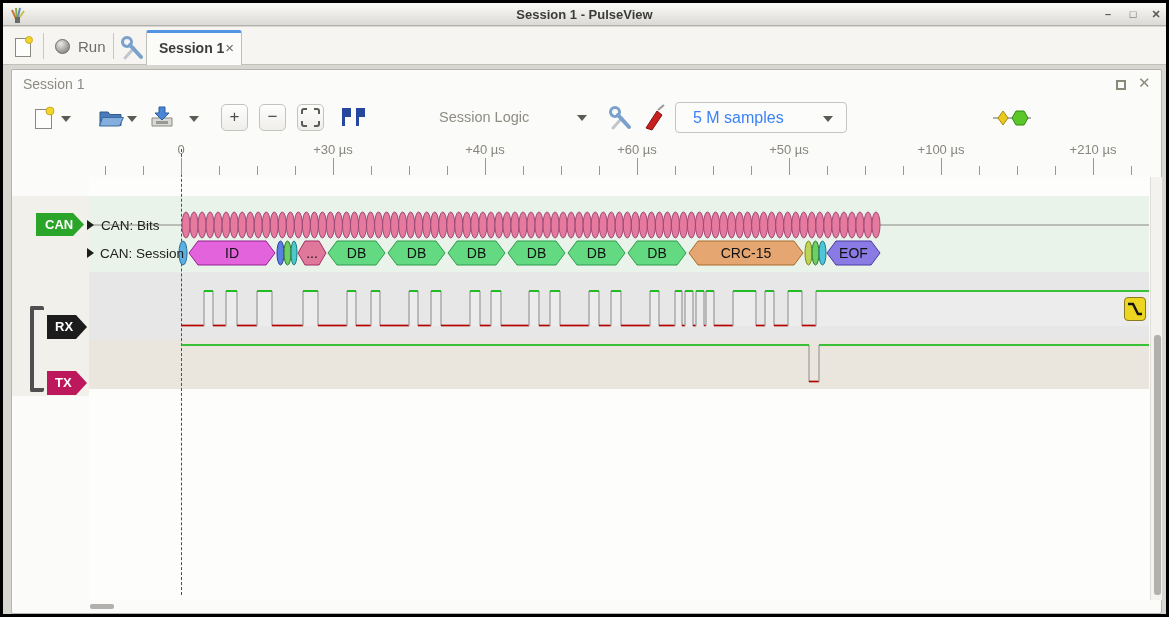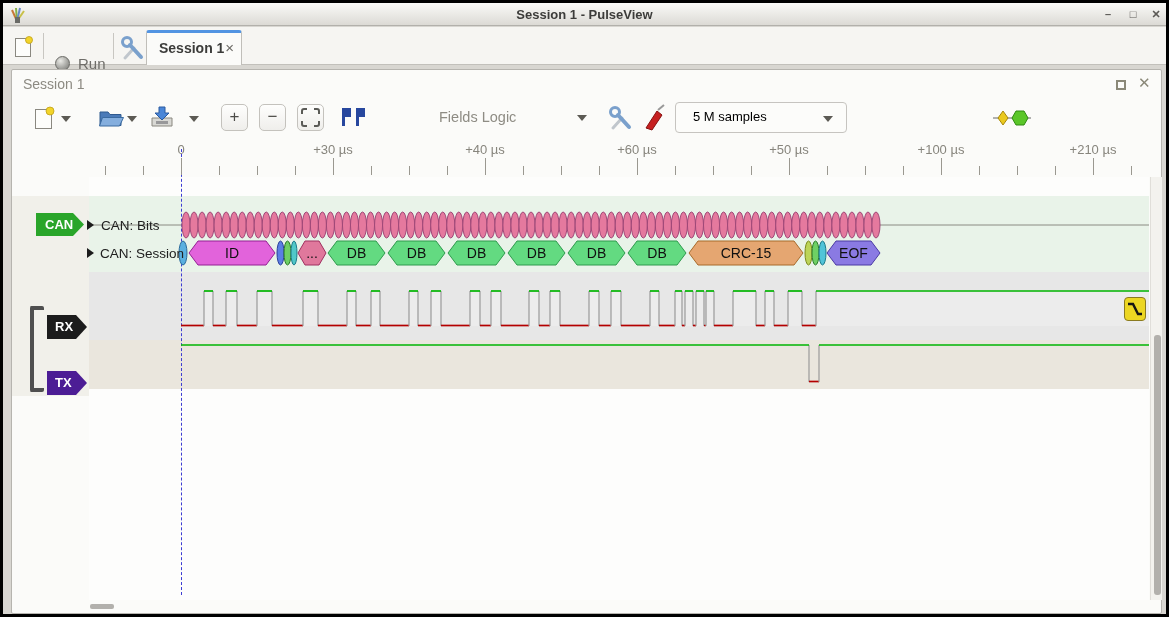--- a/index.html
+++ b/index.html
@@ -35,21 +35,21 @@
   .dock{position:absolute;left:8px;top:66px;width:1151px;height:545px;background:#fbfbf9;
     border:1px solid #b6b4af;border-radius:2px;}
   .dock-title{position:absolute;left:20px;top:73px;font-size:14px;color:#8c8a82;z-index:1;}
   .dock-restore{position:absolute;left:1113px;top:77px;width:10px;height:10px;border:2px solid #8a8878;z-index:3;}
   .dock-close{position:absolute;left:1135px;top:71px;font-size:15px;color:#8a8878;z-index:3;}
 
   
   .car{width:0;height:0;border-left:5px solid transparent;border-right:5px solid transparent;
     border-top:6px solid #5c5a54;position:absolute;}
   .combo{position:absolute;top:99px;height:31px;border:1px solid #c6c4c0;border-radius:4px;background:#fcfcfa;}
-  .combo-text{position:absolute;left:17px;top:6px;font-size:13px;color:#000000;white-space:nowrap;}
+  .combo-text{position:absolute;left:17px;top:6px;font-size:16px;color:#3b82f6;white-space:nowrap;}
   .device-label{position:absolute;left:436px;top:106px;font-size:14.5px;color:#8e8c84;z-index:1;}
   .zbtn{position:absolute;top:101px;width:27px;height:27px;border:1px solid #c4c2bd;border-radius:5px;
     background:linear-gradient(#fefefd,#efeeeb);text-align:center;line-height:24px;font-size:17px;color:#4c4c48;}
 
   
   .trace-bg{position:absolute;left:86px;top:174px;width:1060px;height:423px;background:#fdfdfc;z-index:0;}
   .gutter{position:absolute;left:9px;top:193px;width:77px;height:200px;background:#f1f0ea;z-index:0;}
   .row-decoder{position:absolute;left:86px;top:193px;width:1060px;height:76px;background:#e9f3e9;z-index:0;}
   .row-rx{position:absolute;left:86px;top:269px;width:1060px;height:68px;background:#e7e7e7;z-index:0;}
   .row-tx{position:absolute;left:86px;top:337px;width:1060px;height:49px;background:#eae6dd;z-index:0;}
@@ -92,21 +92,21 @@
     <div class="wbtn" style="left:1121px">□</div>
     <div class="wbtn" style="left:1144px">✕</div>
   </div>
 
   <div class="toolbar">
     <svg class="abs" style="left:10px;top:8px" width="20" height="23">
       <rect x="2.5" y="3.5" width="15" height="18" fill="#fdfdfb" stroke="#8a8880"></rect>
       <circle cx="16" cy="5" r="3.5" fill="#f2d42a" stroke="#c0a018" stroke-width="0.8"></circle>
     </svg>
     <div class="tsep" style="left:40px;top:6px"></div>
-    <div class="run-btn" style="top:24px">
+    <div class="run-btn" style="top:7px">
       <div class="run-circle"></div>
       <span class="run-label">Run</span>
     </div>
     <div class="tsep" style="left:110px;top:6px"></div>
     <svg class="abs" style="left:116px;top:8px" width="26" height="26">
       <line x1="6" y1="23" x2="15" y2="13" stroke="#c0c6cc" stroke-width="3" stroke-linecap="round"></line>
       <circle cx="8" cy="7" r="4.5" fill="none" stroke="#7aa0cc" stroke-width="3"></circle>
       <line x1="11" y1="10" x2="22" y2="22" stroke="#7aa0cc" stroke-width="4" stroke-linecap="round"></line>
     </svg>
     <div class="tab" style="top:3px">
@@ -140,21 +140,21 @@
   <div class="zbtn" style="left:256px">−</div>
   <div class="zbtn" style="left:294px">
     <svg width="25" height="25" style="margin-top:0">
       <path d="M4,9 V6 a2,2 0 0 1 2,-2 h3 M16,4 h3 a2,2 0 0 1 2,2 v3 M21,16 v3 a2,2 0 0 1 -2,2 h-3 M9,21 H6 a2,2 0 0 1 -2,-2 v-3" stroke="#5a5a56" fill="none" stroke-width="2"></path>
     </svg>
   </div>
   <svg class="abs" style="left:337px;top:104px;z-index:1" width="30" height="20">
     <path d="M2,1 h9 v9 h-6 v9 h-3 z" fill="#27479e"></path>
     <path d="M16,1 h9 v9 h-6 v9 h-3 z" fill="#27479e"></path>
   </svg>
-  <span class="device-label">Fields Logic</span>
+  <span class="device-label">Session Logic</span>
   <div class="car" style="left:574px;top:112px;z-index:1"></div>
   <svg class="abs" style="left:604px;top:102px;z-index:1" width="26" height="26">
     <line x1="6" y1="23" x2="15" y2="13" stroke="#c0c6cc" stroke-width="3" stroke-linecap="round"></line>
     <circle cx="8" cy="7" r="4.5" fill="none" stroke="#7aa0cc" stroke-width="3"></circle>
     <line x1="11" y1="10" x2="22" y2="22" stroke="#7aa0cc" stroke-width="4" stroke-linecap="round"></line>
   </svg>
   <svg class="abs" style="left:640px;top:101px;z-index:1" width="24" height="27">
     <polygon points="3,24 14,7 19,11 9,26" fill="#c62020" stroke="#871010"></polygon>
     <line x1="15" y1="6" x2="21" y2="1" stroke="#999" stroke-width="2"></line>
   </svg>
@@ -176,21 +176,21 @@
   <div class="row-tx"></div>
   <div class="trigger-line"></div>
 
   <div class="can-tag" style="background: rgb(42, 165, 42);">CAN</div>
   <div class="exp" style="left:84px;top:217px"></div>
   <div class="row-label" style="left:98px;top:215px">CAN: Bits</div>
   <div class="exp" style="left:84px;top:245px"></div>
   <div class="row-label" style="left:97px;top:243px">CAN: Session</div>
   <div class="bracket"></div>
   <div class="chan-tag" style="left: 44px; top: 312px; background: rgb(28, 28, 28);">RX</div>
-  <div class="chan-tag" style="left: 44px; top: 368px; background: #4c1d95;">TX</div>
+  <div class="chan-tag" style="left: 44px; top: 368px; background: #be185d;">TX</div>
 
   <div class="badge">
     <svg width="20" height="22">
         <polyline points="3,6 8,6 13,16 17,16" fill="none" stroke="#151515" stroke-width="2.4"></polyline>
       </svg>
   </div>
 
   <div class="vtrack"></div>
   <div class="vthumb"></div>
   <div class="hthumb"></div>

